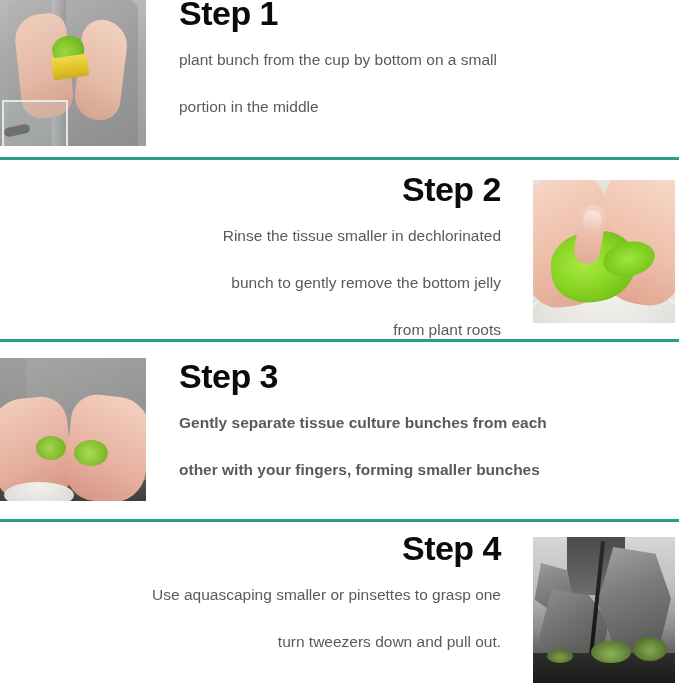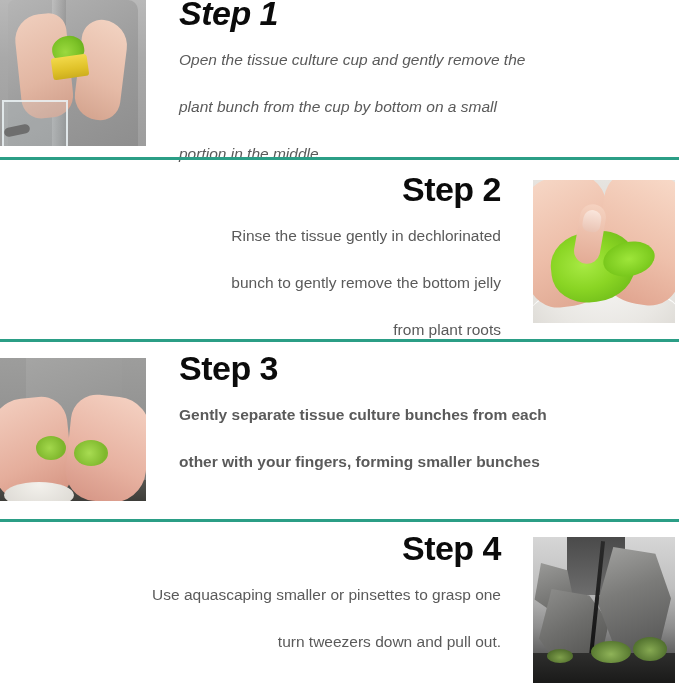--- a/index.html
+++ b/index.html
@@ -65,35 +65,35 @@
 
   .divider {
     position: absolute;
     left: 0;
     width: 679px;
     height: 3px;
     background: #2b9e86;
   }
 
   
-  #step-1 { top: 0; height: 157px; font-style: italic; }
+  #step-1 { top: 0; height: 157px; }
   #step-1 .step-media { top: 0px; height: 146px; }
   #step-1 .step-body  { left: 179px; top: -4px; width: 460px; text-align: left; }
   #step-1 .step-text  { margin-top: 12px; }
 
   
   #step-2 { top: 161px; height: 230px; }
   #step-2 .step-media { top: 19px; height: 143px; }
   #step-2 .step-body  { left: 40px; top: 11px; width: 461px; text-align: right; }
   #step-2 .step-text  { margin-top: 12px; }
 
   
   #step-3 { top: 343px; height: 176px; }
   #step-3 .step-media { top: 15px; height: 143px; }
-  #step-3 .step-body  { left: 179px; top: 8px; width: 460px; text-align: left; }
+  #step-3 .step-body  { left: 179px; top: 16px; width: 460px; text-align: left; }
   #step-3 .step-text  { margin-top: 12px; font-weight: bold; }
 
   
   #step-4 { top: 523px; height: 160px; }
   #step-4 .step-media { top: 14px; height: 146px; }
   #step-4 .step-body  { left: 40px; top: 8px; width: 461px; text-align: right; }
   #step-4 .step-text  { margin-top: 12px; }
 
   
   .photo { position: absolute; inset: 0; }
@@ -248,21 +248,20 @@
         <div class="p1-armL"></div>
         <div class="p1-armR"></div>
         <div class="p1-plant"></div>
         <div class="p1-cup"></div>
         <div class="p1-tank"></div>
         <div class="p1-tank-obj"></div>
       </div>
     </div>
     <div class="step-body">
       <h2 class="step-title">Step 1</h2>
-      <p class="step-text">Open the tissue culture cup and gently remove the</p>
       <p class="step-text">plant bunch from the cup by bottom on a small</p>
       <p class="step-text">portion in the middle</p>
     </div>
   </section>
   <div class="divider" style="top:157px"></div>
 
   <section class="step" id="step-2">
     <div class="step-media media-right">
       <div class="photo">
         <div class="p2-bg"></div>
@@ -271,21 +270,21 @@
         <div class="p2-handL"></div>
         <div class="p2-handR"></div>
         <div class="p2-plant"></div>
         <div class="p2-plant2"></div>
         <div class="p2-finger1"></div>
         <div class="p2-nail"></div>
       </div>
     </div>
     <div class="step-body">
       <h2 class="step-title">Step 2</h2>
-      <p class="step-text">Rinse the tissue gently in dechlorinated</p>
+      <p class="step-text">Rinse the tissue smaller in dechlorinated</p>
       <p class="step-text">bunch to gently remove the bottom jelly</p>
       <p class="step-text">from plant roots</p>
     </div>
   </section>
   <div class="divider" style="top:339px"></div>
 
   <section class="step" id="step-3">
     <div class="step-media media-left">
       <div class="photo">
         <div class="p3-bg"></div>

